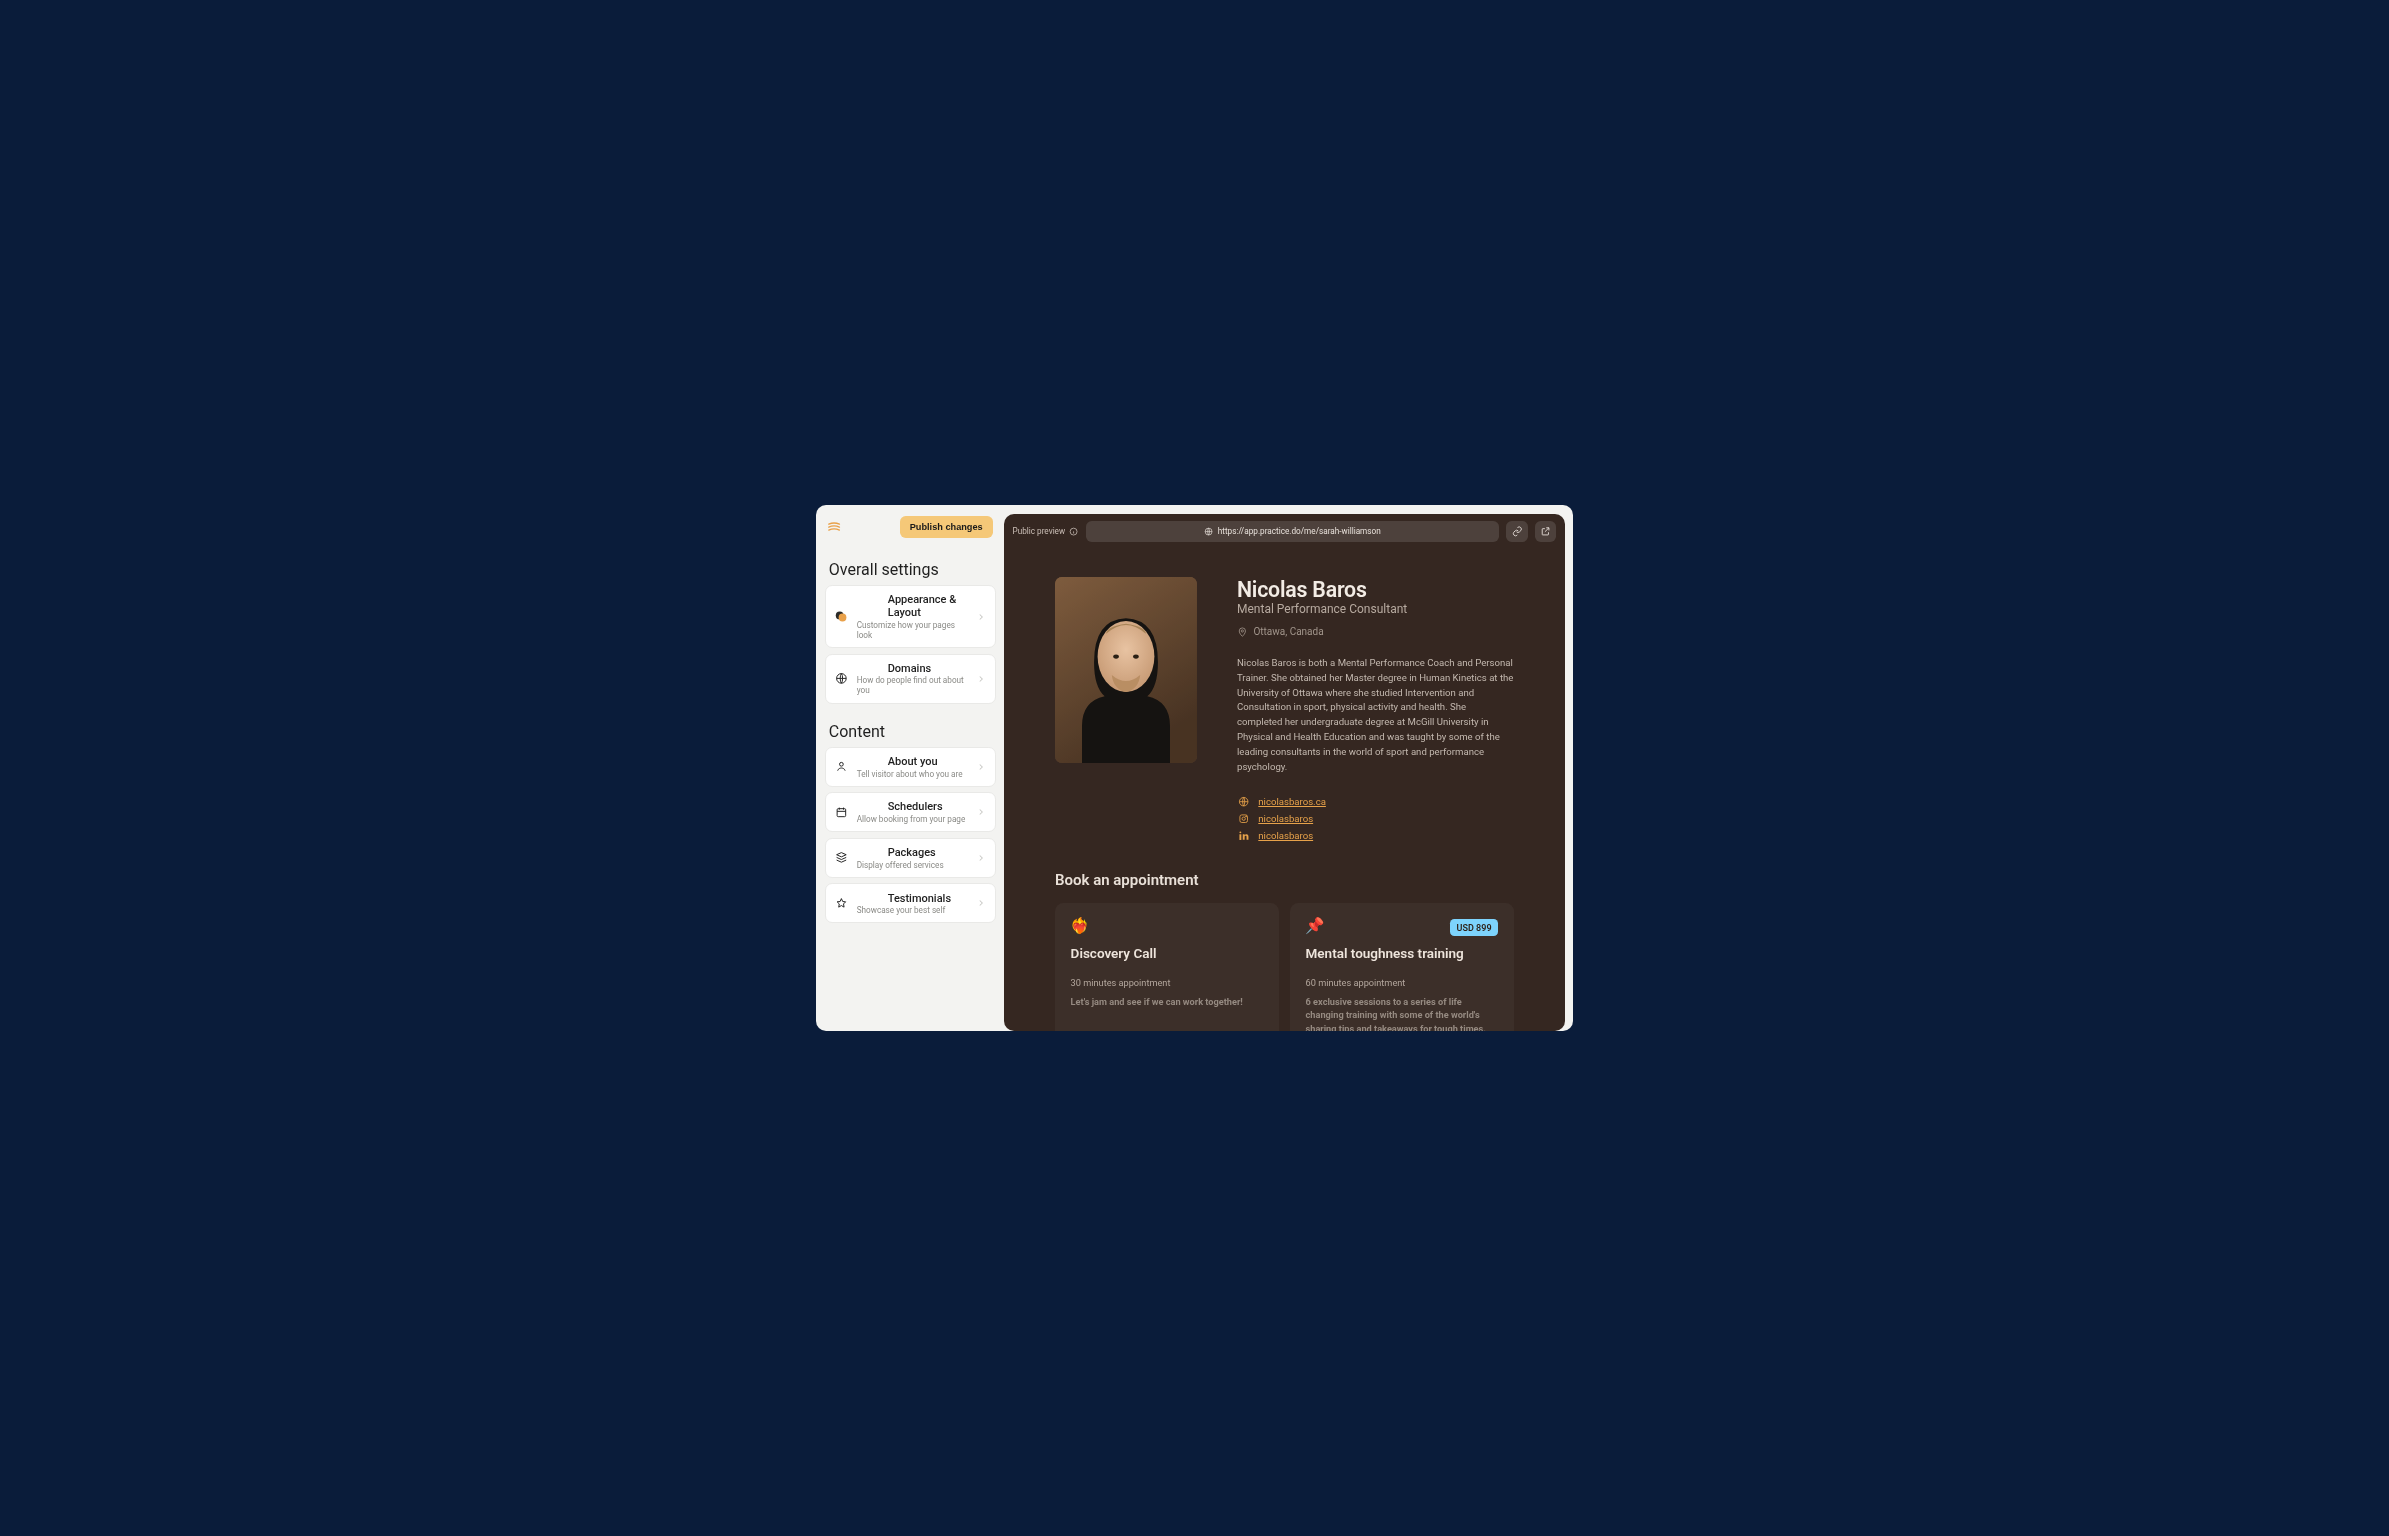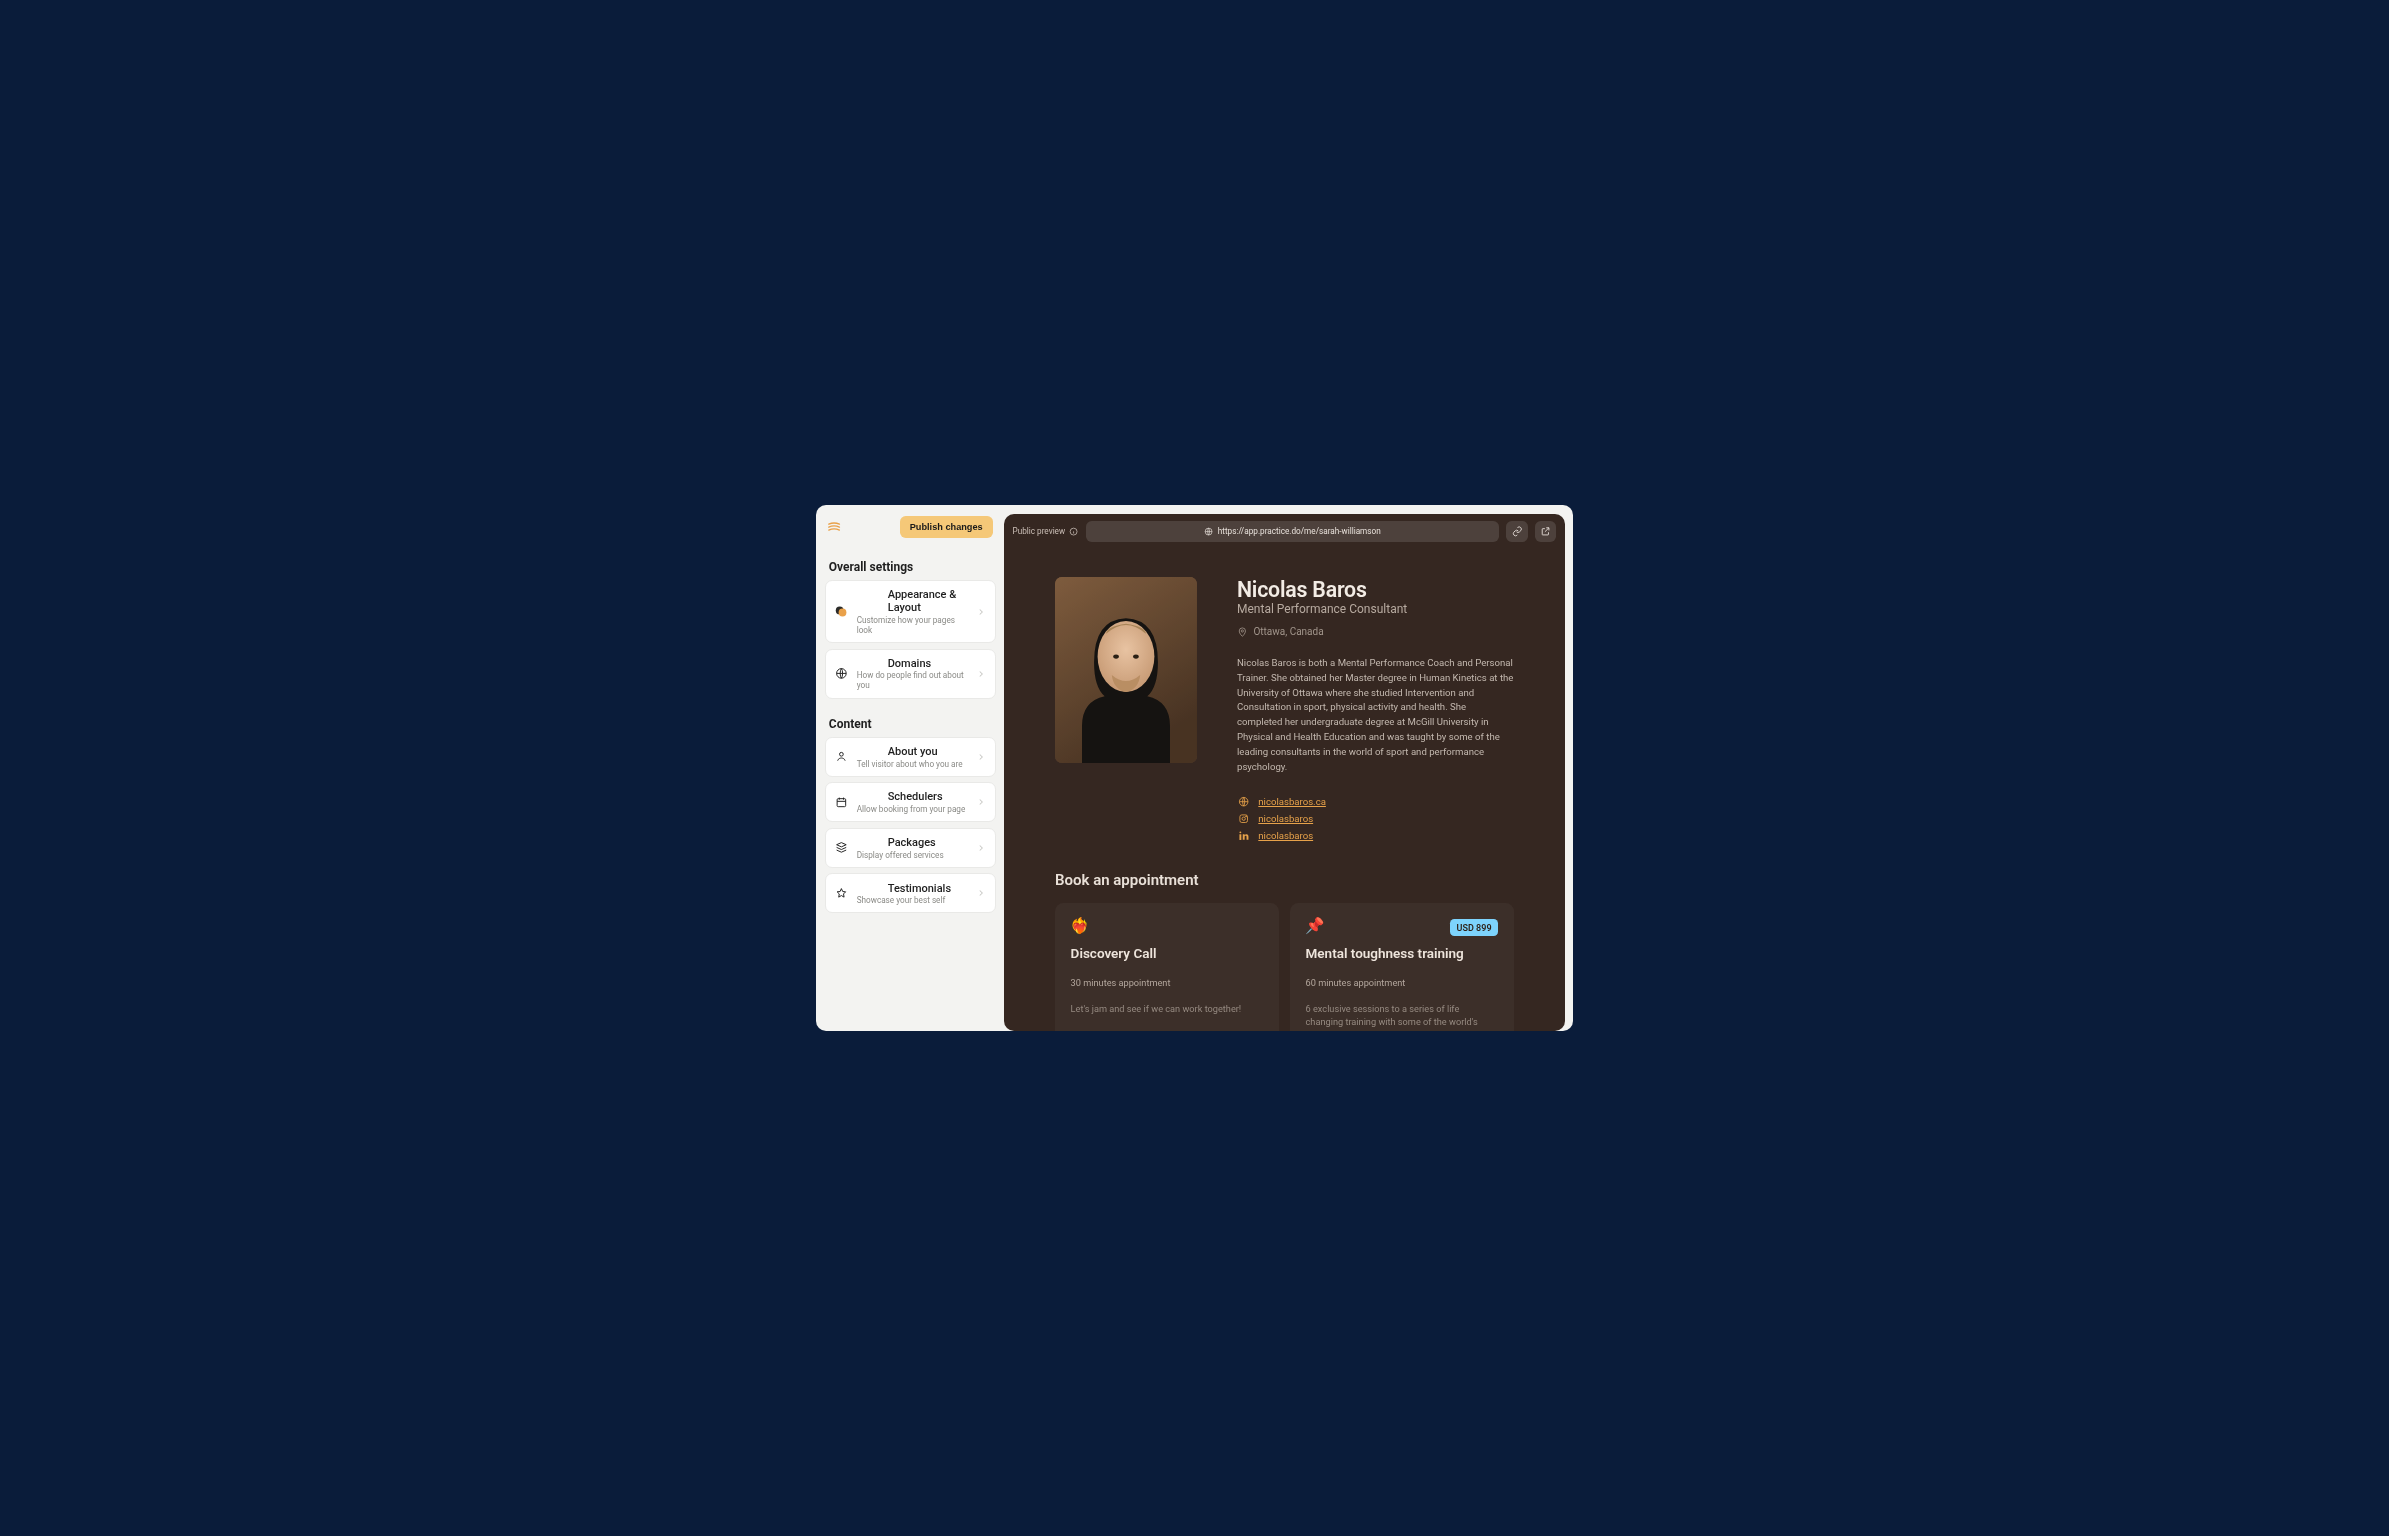--- a/index.html
+++ b/index.html
@@ -42,22 +42,22 @@
     background: #f5c878;
     border: none;
     border-radius: 5.7px;
     padding: 5.7px 10px;
     font-size: 9.2px;
     font-weight: 600;
     color: #1a1a1a;
     cursor: pointer;
   }
   .section-heading {
-    font-size: 12px;
-    font-weight: 700;
+    font-size: 16px;
+    font-weight: 400;
     color: #1f1f1f;
     padding: 5.7px 4.3px;
     margin-top: 4.3px;
   }
   .card-list { display: flex; flex-direction: column; gap: 5.7px; }
   .setting-card {
     background: #fff;
     border: 0.7px solid #e9e9e7;
     border-radius: 7.1px;
     padding: 7.1px 8.5px;
@@ -170,21 +170,21 @@
   .price-badge {
     background:#7dd3fc;
     color:#2d1f15;
     font-size:9px;
     font-weight:600;
     border-radius:4.3px;
     padding:3.6px 6.4px;
   }
   .appt-title { font-size: 13.5px; font-weight:600; color:#eee5dc; }
   .appt-sub   { font-size: 9.2px; color:#b3a79d; margin-top:16px; }
-  .appt-desc  { font-size: 9.2px; color:#958a81; margin-top:14px; line-height:1.5; }
+  .appt-desc  { font-size: 9.2px; color:#958a81; margin-top:7px; line-height:1.5;font-weight:bold; }
   
   svg { display:block; }
 </style>
 </head>
 <body>
 
 <div class="app-window">
 
   <aside class="sidebar">
     <div class="sidebar-top">

